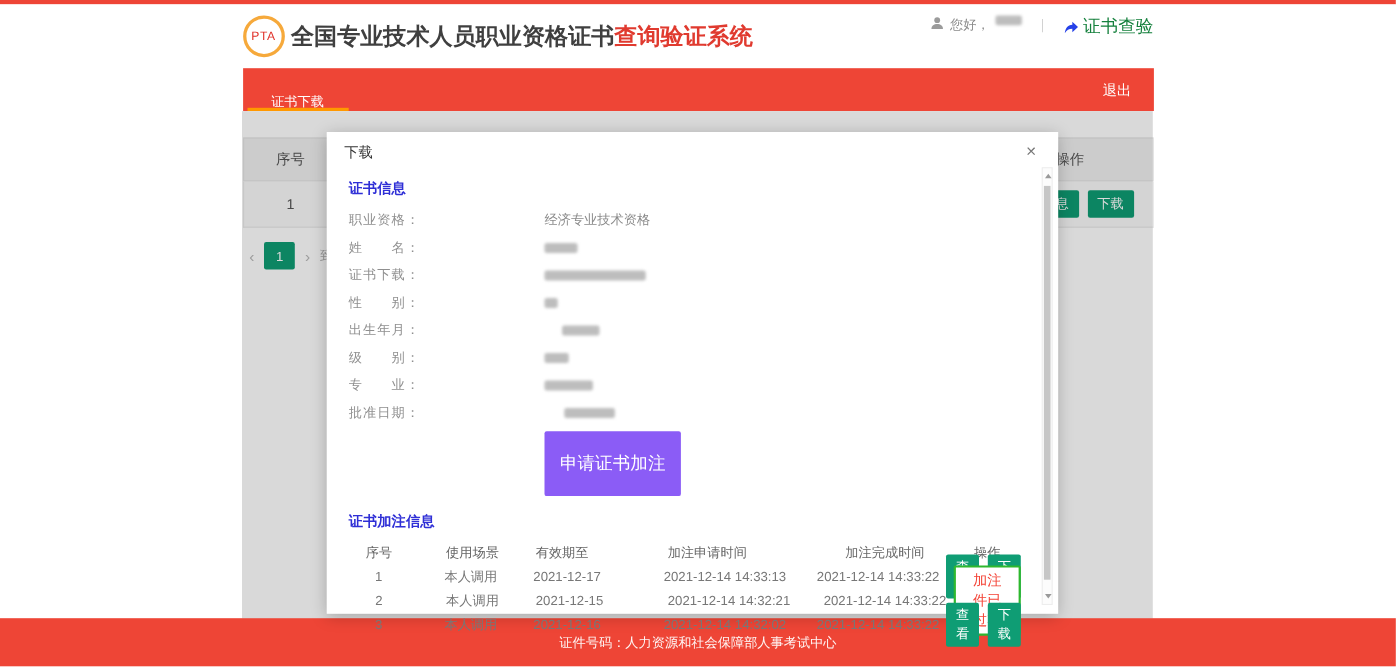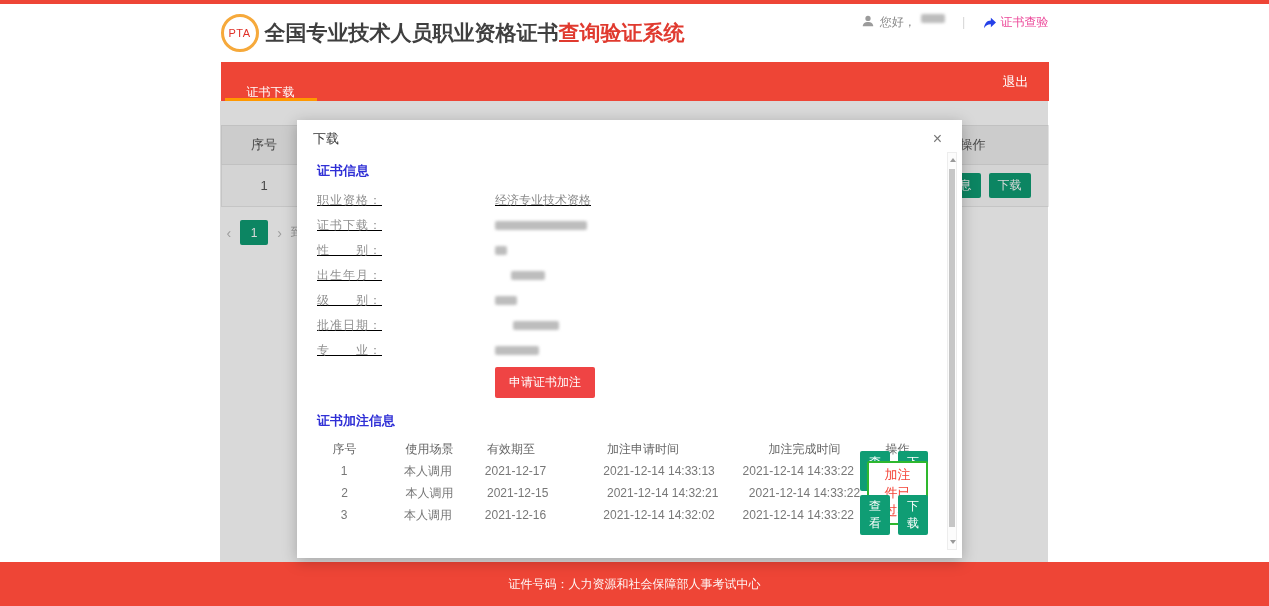--- a/index.html
+++ b/index.html
@@ -17,21 +17,21 @@
   .logo { width:38px; height:38px; border-radius:50%; border:3px solid #f6a93b;
     display:flex; align-items:center; justify-content:center; flex:0 0 auto; }
   .logo-txt { color:#e03028; font-weight:normal; font-size:11px; letter-spacing:0.5px;text-align:right; }
   .site-title { margin-left:6px; font-size:21px; font-weight:bold; color:#3f3f3f; white-space:nowrap; }
   .site-title .accent { color:#e03a2f; }
   .user-area { margin-left:auto; display:flex; align-items:flex-start; gap:5px;
     font-size:12px; color:#8a8a8a; height:100%; padding-top:10px; }
   .redacted { display:inline-block; height:9px; background:#bdbdbd; border-radius:2px;
     filter:blur(1.5px); vertical-align:middle; }
   .vbar { color:#c9c9c9; margin:0 8px; }
-  .verify-link { color:#ec4899; text-decoration:none; display:flex; align-items:center; gap:4px; font-size:12px; }
+  .verify-link { color:#15803d; text-decoration:none; display:flex; align-items:center; gap:4px; font-size:16px; }
 
   
   .navbar { position:absolute; left:0; top:62px; width:100%; height:39px; }
   .navbar-inner { width:828px; margin:0 auto; height:100%; background:#ee4536;
     display:flex; align-items:stretch; }
   .nav-tab { position:relative; color:#fff; font-size:12px; padding:0 26px;
     display:flex; align-items:flex-end; cursor:pointer; }
   .nav-tab.active::after { content:""; position:absolute; left:4px; right:4px; bottom:0;
     height:3px; background:#ff9800; }
   .nav-logout { margin-left:auto; color:#fff; font-size:13px; padding:0 20px;
@@ -60,29 +60,29 @@
 
   
   .modal { position:absolute; left:297px; top:120px; width:665px; height:438px;
     background:#fff; z-index:10; box-shadow:0 3px 14px rgba(0,0,0,0.25); }
   .modal-head { display:flex; justify-content:space-between; align-items:center;
     padding:10px 16px 0 16px; }
   .modal-title { font-size:13px; color:#333; }
   .modal-close { font-size:16px; color:#777; cursor:pointer; line-height:14px; padding:2px 4px; }
   .modal-body { padding:0 34px 0 20px; }
   .sec-title { font-size:13px; font-weight:bold; color:#2f2fd6; margin-top:14px; }
-  .fields { margin-top:12px; font-size:12px;text-decoration:underline; }
+  .fields { margin-top:12px; font-size:12px; }
   .field { display:flex; margin-bottom:8px; align-items:center; }
   .field .lab { width:178px; color:#8f8f8f; letter-spacing:1px; }
   .field .val { color:#8a8a8a; }
   .photo-row { height:56px; }
   .photo { width:34px; height:45px; border-radius:2px; overflow:hidden; background:#cdd4da; }
   .apply-row { margin-top:4px; padding-left:178px; }
-  .btn-apply { background:#ef4444; color:#fff; border:none; font-size:12px;
-    padding:7px 14px; border-radius:2px; cursor:pointer; }
+  .btn-apply { background:#8b5cf6; color:#fff; border:none; font-size:16px;
+    padding:19px 14px; border-radius:2px; cursor:pointer; }
 
   .ann-table { margin-top:8px; font-size:12px; color:#777; }
   .ann-hrow, .ann-row { display:flex; align-items:center; height:22px; }
   .ann-hrow { color:#666; }
   .ac1{width:55px;text-align:center;} .ac2{width:115px;text-align:center;}
   .ac3{width:120px;} .ac4{width:135px;}
   .ac5{width:125px;text-align:center;} .ac6{flex:1;text-align:center;display:flex;justify-content:center;gap:8px;}
   .btn-sm { background:#0f9d74; color:#fff; border:none; font-size:12px;
     padding:3px 9px; border-radius:2px; cursor:pointer; }
   .expired-box { border:2px solid #2eb82e; color:#f44336; background:#fff;
@@ -189,42 +189,46 @@
 
     <div class="modal-body">
       <div class="sec-title">证书信息</div>
 
       <div class="fields">
         <div class="field">
           <span class="lab">职业资格：</span>
           <span class="val">经济专业技术资格</span>
         </div>
         <div class="field">
+          <span class="lab">姓　　名：</span>
+          <span class="redacted" style="width:30px;"></span>
+        </div>
+        <div class="field">
           <span class="lab">证书下载：</span>
           <span class="redacted" style="width:92px;"></span>
         </div>
         <div class="field">
           <span class="lab">性　　别：</span>
           <span class="redacted" style="width:12px;"></span>
         </div>
         <div class="field">
           <span class="lab">出生年月：</span>
           <span class="redacted" style="width:34px;margin-left:16px;"></span>
         </div>
         <div class="field">
           <span class="lab">级　　别：</span>
           <span class="redacted" style="width:22px;"></span>
         </div>
         <div class="field">
+          <span class="lab">专　　业：</span>
+          <span class="redacted" style="width:44px;"></span>
+        </div>
+        <div class="field">
           <span class="lab">批准日期：</span>
           <span class="redacted" style="width:46px;margin-left:18px;"></span>
-        </div>
-        <div class="field">
-          <span class="lab">专　　业：</span>
-          <span class="redacted" style="width:44px;"></span>
         </div>
       </div>
 
       <div class="apply-row">
         <button class="btn-apply">申请证书加注</button>
       </div>
 
       <div class="sec-title">证书加注信息</div>
 
       <div class="ann-table">

